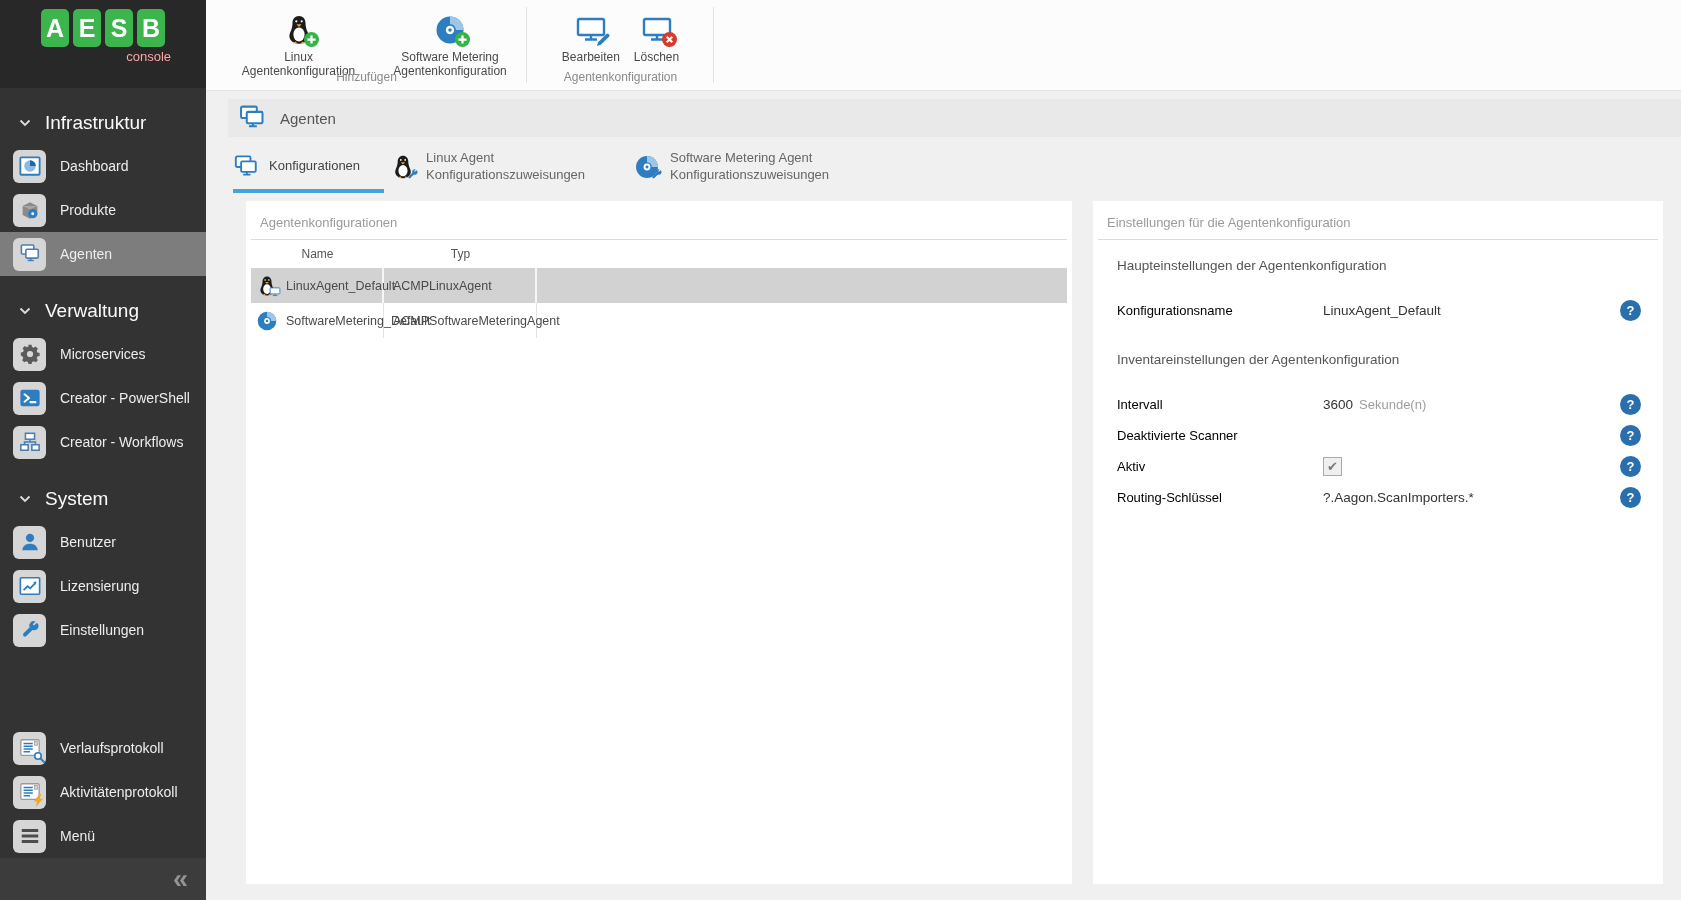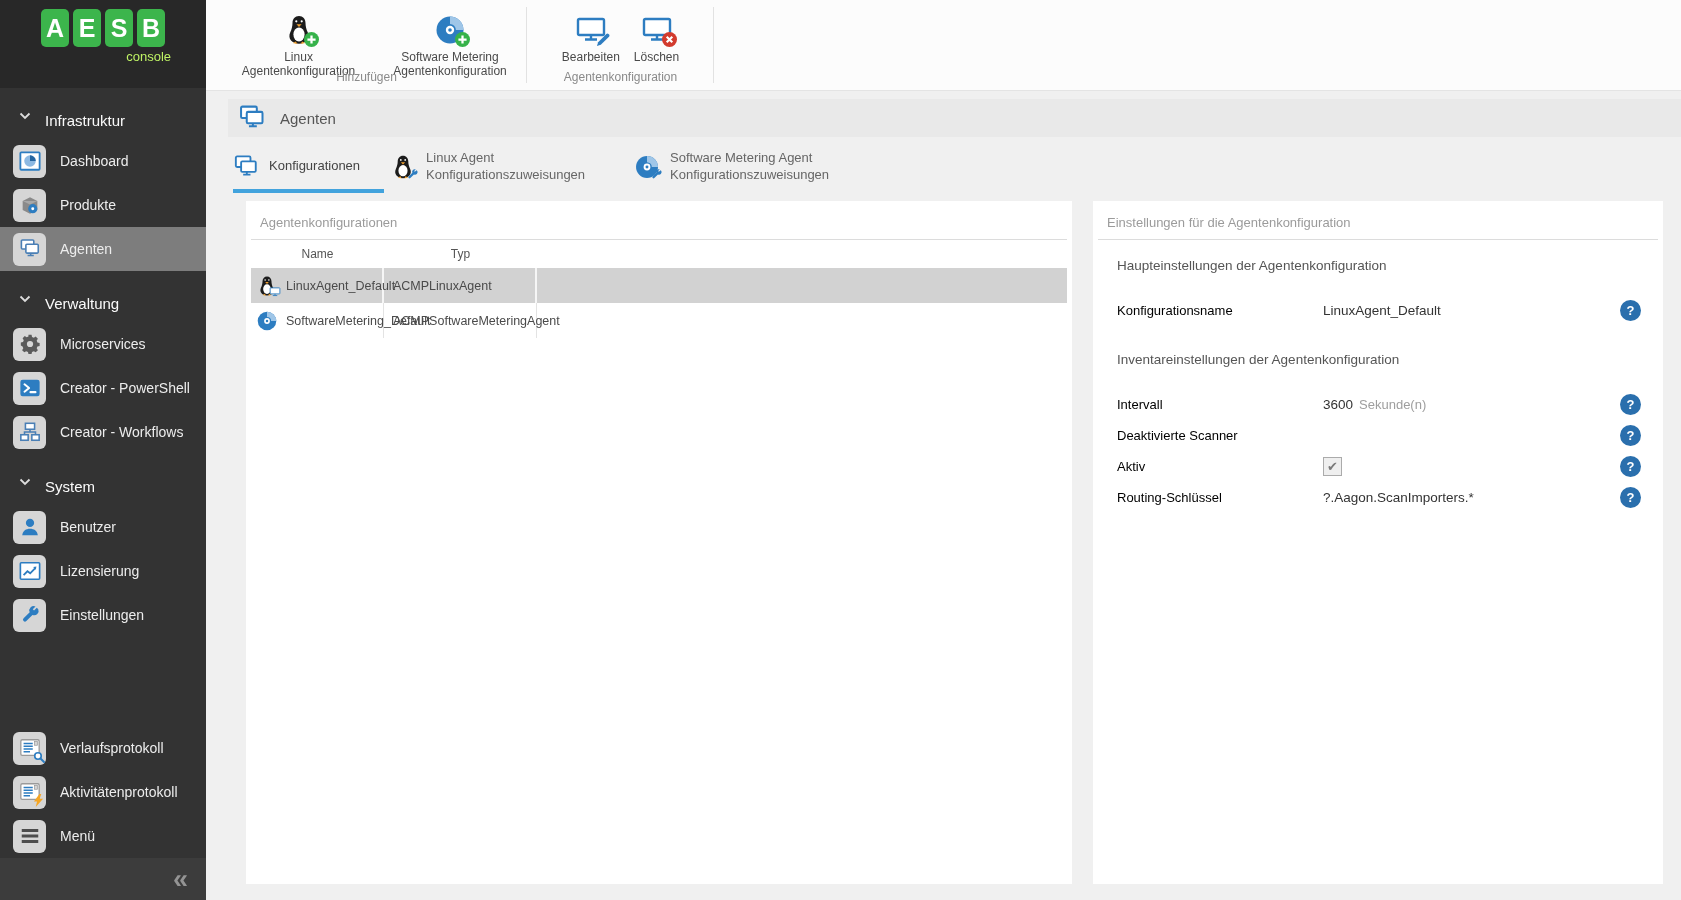--- a/index.html
+++ b/index.html
@@ -6,23 +6,23 @@
   body{width:1681px;height:900px;overflow:hidden;background:#f0f0f0;
        font-family:"Liberation Sans",sans-serif;color:#444}
   .app{display:flex;width:1681px;height:900px}
 
   
   .sidebar{width:206px;flex:none;background:#333333;display:flex;flex-direction:column;color:#ededed}
   .logo{height:88px;background:#282828;display:flex;flex-direction:column;align-items:center;justify-content:center;flex:none}
   .logo-tiles{display:flex;gap:4px}
   .logo-tile{width:28px;height:38px;background:#3cb54c;border-radius:5px;color:#fff;
              font-weight:bold;font-size:25px;display:flex;align-items:center;justify-content:center}
-  .logo-sub{color:#bef264;font-size:13px;align-self:flex-end;margin:3px 35px 16px 0;line-height:1}
+  .logo-sub{color:#fca5a5;font-size:13px;align-self:flex-end;margin:3px 35px 16px 0;line-height:1}
   .side-section{margin-top:20px}
-  .side-sec-head{display:flex;gap:14px;padding:4px 0 10px 19px;font-size:15px;color:#fafafa;cursor:pointer}
+  .side-sec-head{display:flex;align-items:center;gap:14px;padding:4px 0 10px 19px;font-size:19px;color:#fafafa;cursor:pointer}
   .chev svg{width:12px;height:8px;display:block}
   .side-item{display:flex;align-items:center;height:44px;padding-left:13px;gap:14px;font-size:14px;cursor:pointer}
   .side-item.selected{background:#7d7d7d}
   .tile{width:33px;height:33px;border-radius:6px;background:#d6d6d6;display:flex;align-items:center;justify-content:center;flex:none}
   .tile svg{width:22px;height:22px;display:block}
   .side-footer{margin-top:auto}
   .collapse-bar{height:42px;background:#3c3c3c;display:flex;align-items:center;justify-content:flex-end;
                 padding-right:18px;color:#949494;font-size:27px;font-weight:bold;cursor:pointer}
 
   

